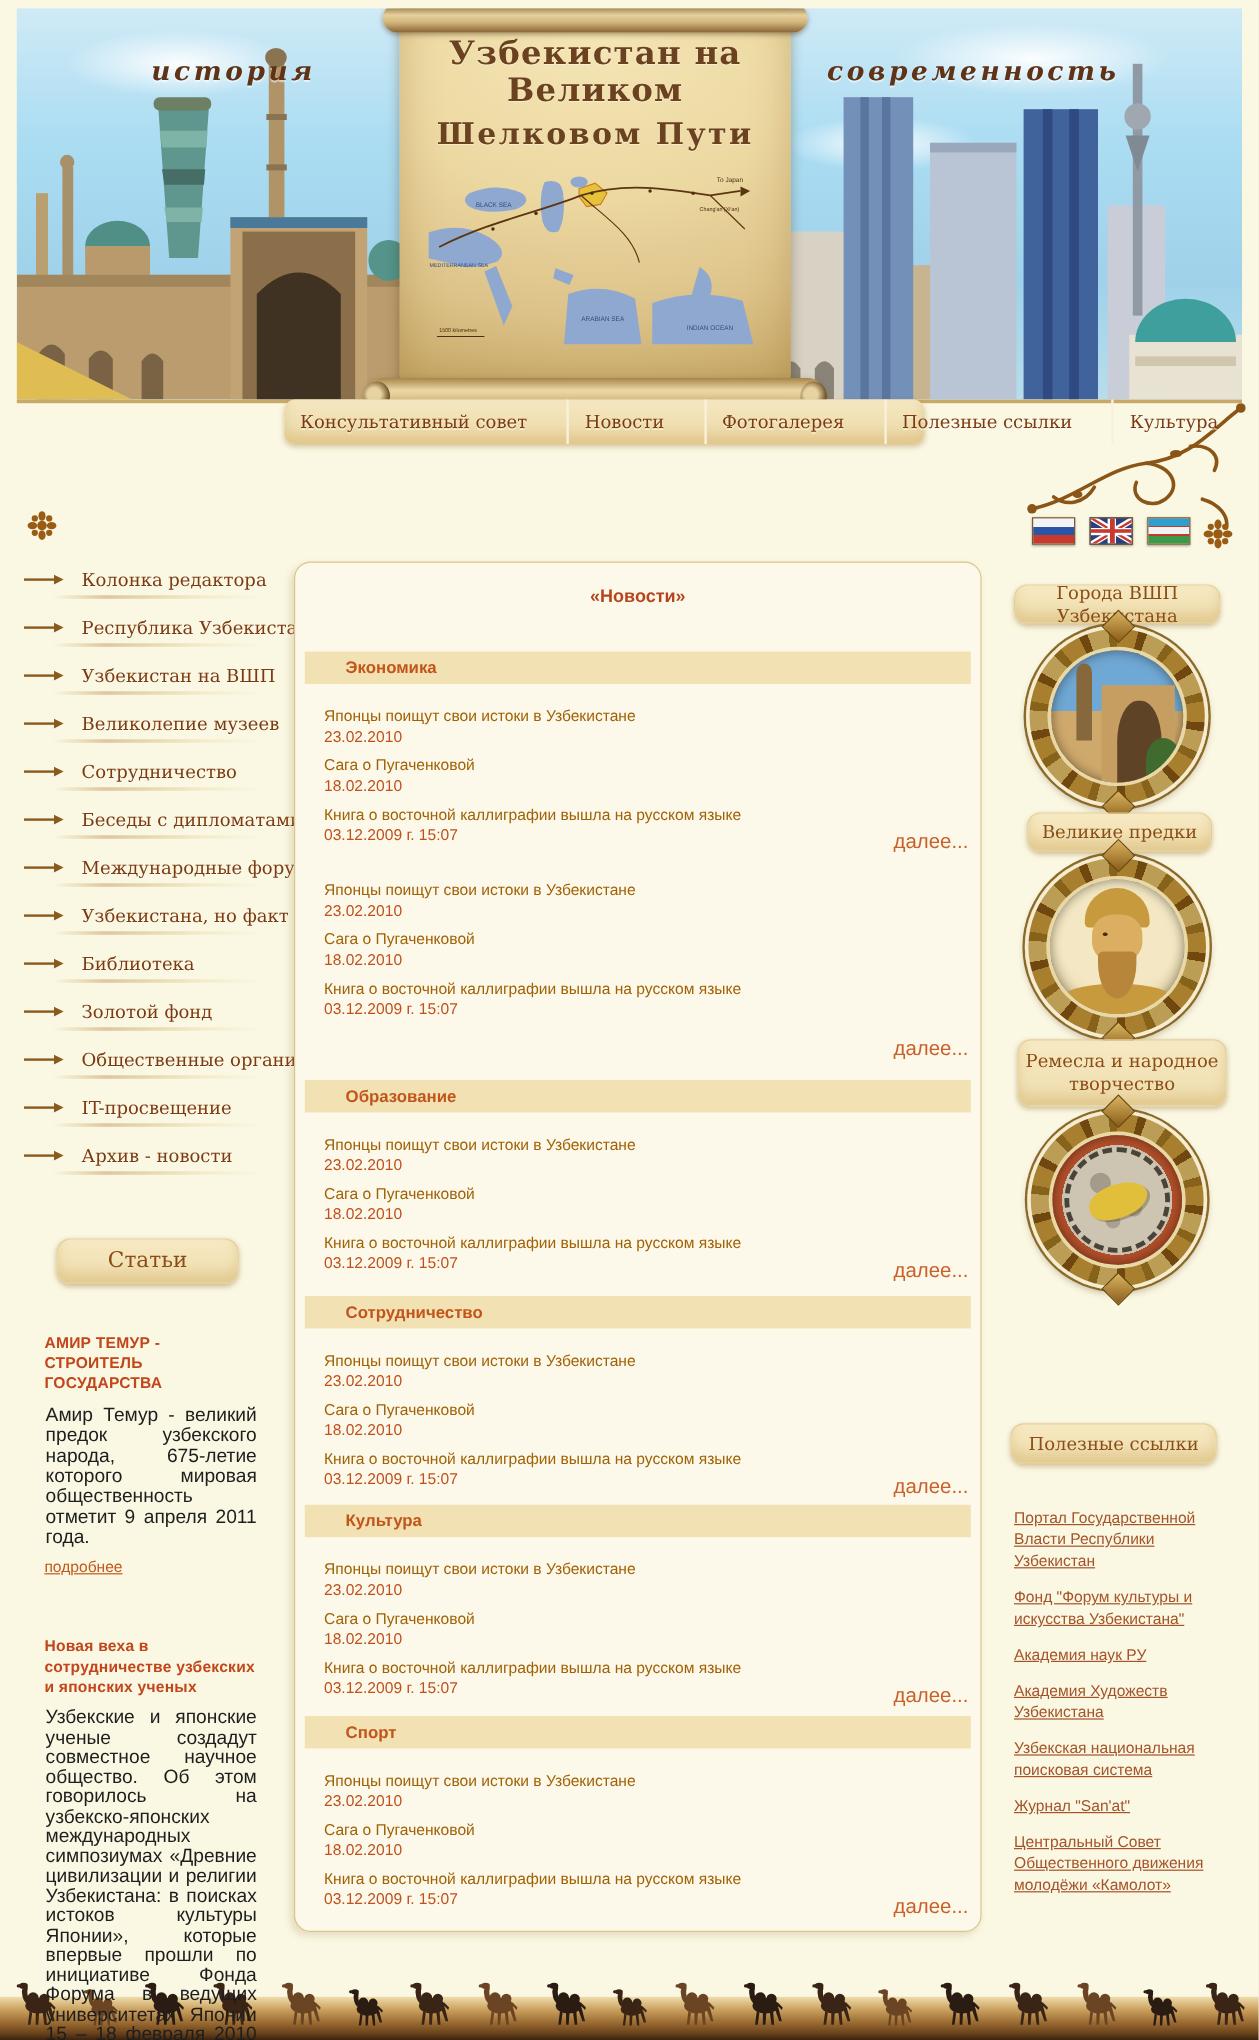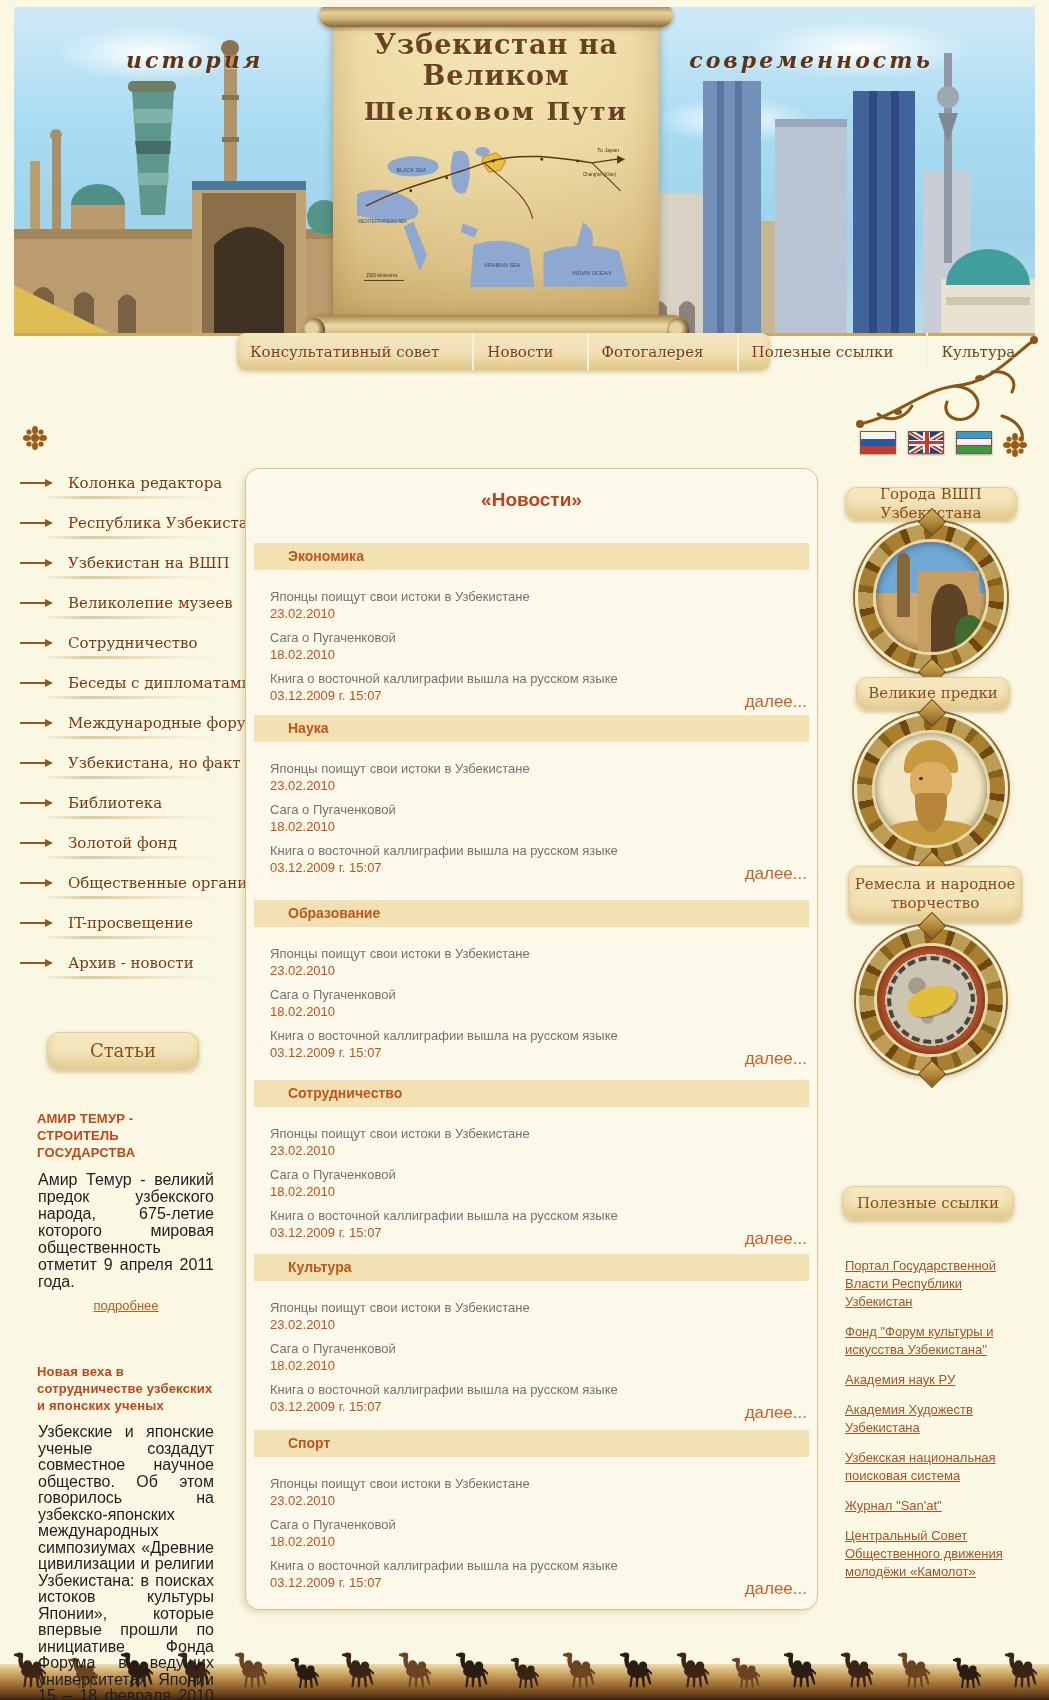--- a/index.html
+++ b/index.html
@@ -76,38 +76,38 @@
     text-shadow:0 1px 0 rgba(255,255,255,.55);}
   .menu-divider{height:3px;margin-left:24px;border-radius:2px;
     background:linear-gradient(90deg,rgba(205,175,115,.0),rgba(200,168,108,.6) 25%,rgba(235,215,165,.4) 70%,rgba(205,175,115,0));}
   .articles-btn{margin:53px 0 0 27px;width:150px;height:36px;line-height:36px;text-align:center;cursor:pointer;
     background:linear-gradient(180deg,#f7e9c2,#eeddae);border:1px solid #e2ce9a;border-radius:12px;
     font-family:"DejaVu Serif",serif;font-size:18px;color:#8a4d16;
     box-shadow:0 2px 4px rgba(150,110,40,.4),inset 0 -8px 10px rgba(205,165,90,.35);}
   .article{margin:40px 0 0 17px;width:178px;}
   .article h3{margin:0 0 10px 0;font-size:13px;line-height:17px;color:#c2461c;letter-spacing:.2px;}
   .article p{margin:1px;font-size:16px;line-height:17px;color:#1e1e1e;text-align:justify;}
-  .article .more{display:block;margin-top:8px;text-align:center;font-size:13px;color:#c05a1e;
+  .article .more{display:block;margin-top:8px;text-align:left;font-size:13px;color:#c05a1e;
     text-decoration:underline;cursor:pointer;}
   .article.second{margin-top:50px;}
   .article.second p{line-height:16.5px;}
   .all-articles{display:block;margin:18px 0 0 0;width:195px;text-align:center;font-size:13px;
     color:#b5622a;text-decoration:underline;cursor:pointer;}
   
   .news-panel{position:absolute;left:245px;top:468px;width:573px;height:1142px;z-index:9;box-sizing:border-box;
     background:#fcf9ea;border:1px solid #dbc58e;border-radius:14px;
     box-shadow:-3px 3px 5px rgba(180,150,90,.25);}
   .news-title{position:absolute;top:20px;left:0;right:0;margin:0;text-align:center;
-    font-size:19px;font-weight:bold;color:#b5451e;}
+    font-size:15px;font-weight:bold;color:#b5451e;}
   .news-section{position:absolute;left:0;right:0;height:172px;}
   .band{height:27px;margin:0 8px;background:#f1e1b3;}
   .band-label{display:inline-block;padding-left:34px;line-height:27px;font-size:14px;font-weight:bold;color:#c2551a;}
   .news-items{padding:18px 10px 0 24px;}
   .news-item{margin-bottom:7px;}
-  .news-link{display:block;font-size:13px;line-height:17px;color:#737373;cursor:pointer;text-decoration:none;}
+  .news-link{display:block;font-size:13px;line-height:17px;color:#a16207;cursor:pointer;text-decoration:none;}
   .news-date{font-size:13px;line-height:17px;color:#c0511d;}
   .more-link{position:absolute;right:10px;top:149px;font-size:17px;color:#c9602a;cursor:pointer;}
   
   .side-btn{position:absolute;display:flex;align-items:center;justify-content:center;text-align:center;cursor:pointer;
     background:linear-gradient(180deg,#f7e9c2,#eeddae);border:1px solid #e2ce9a;border-radius:11px;
     font-family:"DejaVu Serif",serif;font-size:15px;color:#8a4d16;line-height:1.25;
     box-shadow:0 2px 4px rgba(150,110,40,.4),inset 0 -8px 10px rgba(205,165,90,.35);z-index:8;}
   .medallion{position:absolute;border-radius:50%;z-index:8;cursor:pointer;
     background:repeating-conic-gradient(#c99c3e 0deg 14deg,#7a4d12 14deg 20deg,#e6c878 20deg 34deg,#9a7322 34deg 40deg);
     box-shadow:0 0 0 2px #8a6a2a,inset 0 0 0 3px #f6ecd0,inset 0 0 0 18px rgba(90,60,10,.3),0 3px 6px rgba(90,60,20,.35);}
@@ -429,21 +429,20 @@
           </div>
         <div class="news-item">
             <a class="news-link">Книга о восточной каллиграфии вышла на русском языке</a>
             <div class="news-date">03.12.2009 г. 15:07</div>
           </div>
       </div>
       <a class="more-link">далее...</a>
     </section>
 
     <section class="news-section" style="top:246px">
-      <div class="band"><span class="band-label">Наука</span></div>
       <div class="news-items">
         <div class="news-item">
             <a class="news-link">Японцы поищут свои истоки в Узбекистане</a>
             <div class="news-date">23.02.2010</div>
           </div>
         <div class="news-item">
             <a class="news-link">Сага о Пугаченковой</a>
             <div class="news-date">18.02.2010</div>
           </div>
         <div class="news-item">

